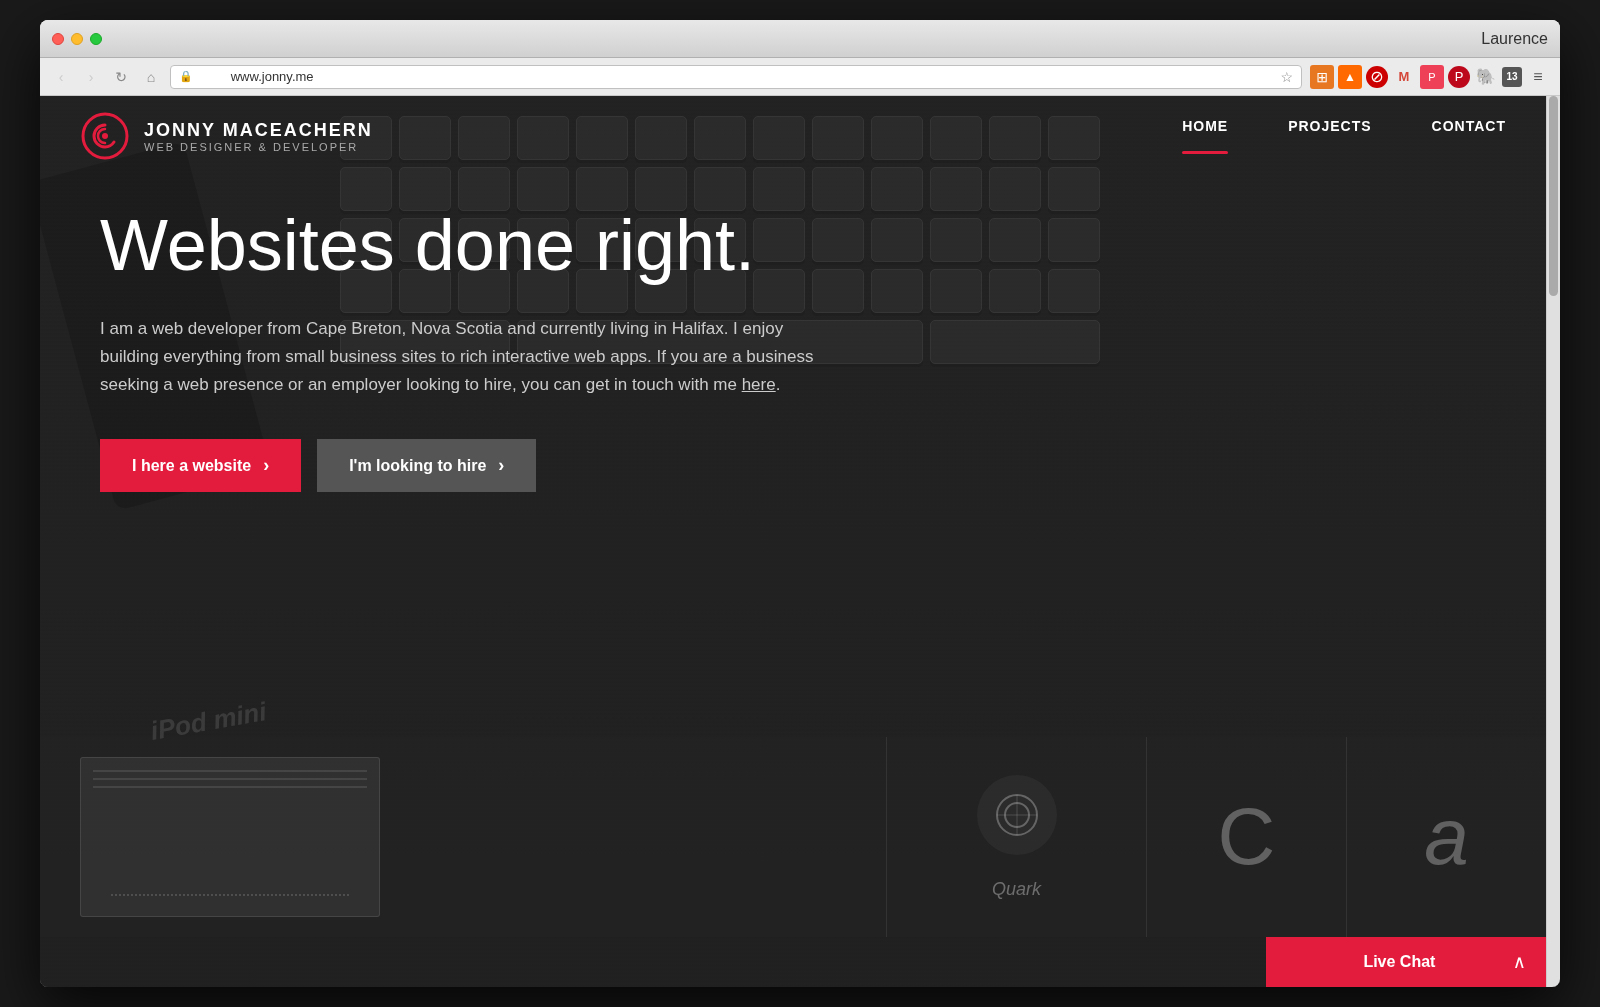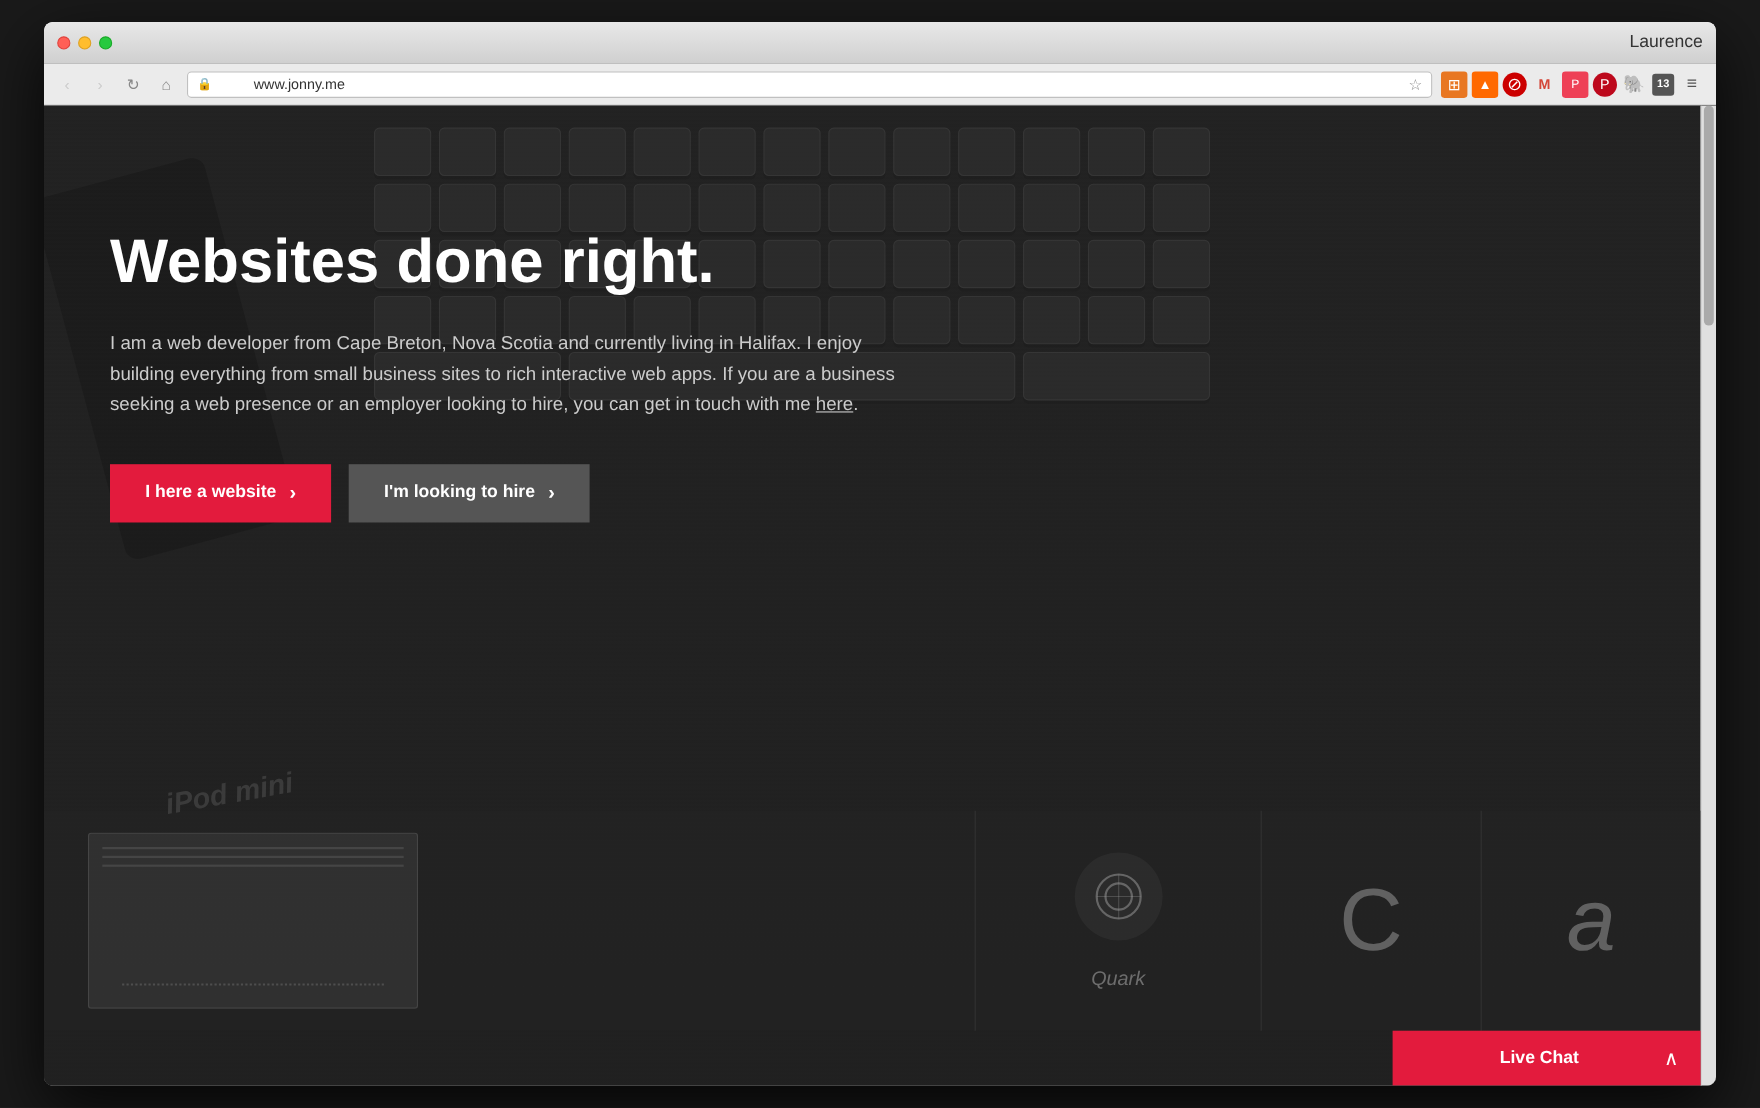--- a/index.html
+++ b/index.html
@@ -293,22 +293,22 @@
 
     
     .hero-content {
       position: absolute;
       top: 110px;
       left: 60px;
       right: 80px;
       z-index: 5;
     }
     .hero-headline {
-      font-size: 56px;
-      font-weight: 700;
+      font-size: 72px;
+      font-weight: 400;
       color: white;
       line-height: 1.1;
       margin-bottom: 30px;
     }
     .hero-body {
       font-size: 17px;
       color: #ccc;
       line-height: 1.65;
       max-width: 720px;
       margin-bottom: 40px;
@@ -481,20 +481,40 @@
           <div style="background:#3c3c3c;border:1px solid #5a5a5a;border-radius:5px;box-shadow:0 3px 0 #1a1a1a;grid-column:span 7;"></div>
           <div style="background:#3c3c3c;border:1px solid #5a5a5a;border-radius:5px;box-shadow:0 3px 0 #1a1a1a;grid-column:span 3;"></div>
         </div>
 
         <div style="position:absolute;top:60px;left:30px;width:160px;height:340px;background:rgba(20,20,20,0.4);border-radius:12px;transform:rotate(-15deg);"></div>
 
         <div style="position:absolute;bottom:250px;left:110px;color:rgba(180,180,180,0.18);font-size:26px;font-style:italic;font-weight:bold;transform:rotate(-10deg);z-index:3;">iPod mini</div>
       </div>
     </div>
 
+    <div class="site-nav">
+      <div class="site-logo">
+
+        <svg class="logo-icon" viewBox="0 0 50 50">
+          <circle cx="25" cy="25" r="22" fill="none" stroke="#e31b3d" stroke-width="3"></circle>
+          <path d="M25,14 C19,14 14,19 14,25 C14,31 19,36 25,36 C29,36 32,34 34,31" fill="none" stroke="#e31b3d" stroke-width="3" stroke-linecap="round"></path>
+          <path d="M25,18 C21,18 18,21 18,25 C18,29 21,32 25,32" fill="none" stroke="#e31b3d" stroke-width="2.5" stroke-linecap="round"></path>
+          <circle cx="25" cy="25" r="3" fill="#e31b3d"></circle>
+        </svg>
+        <div class="logo-text">
+          <span class="logo-name">JONNY MACEACHERN</span>
+          <span class="logo-subtitle">WEB DESIGNER &amp; DEVELOPER</span>
+        </div>
+      </div>
+      <nav class="site-nav-links">
+        <a class="nav-link active">HOME</a>
+        <a class="nav-link">PROJECTS</a>
+        <a class="nav-link">CONTACT</a>
+      </nav>
+    </div>
 
     <div class="hero-content">
       <h1 class="hero-headline">Websites done right.</h1>
       <p class="hero-body">
         I am a web developer from Cape Breton, Nova Scotia and currently living in Halifax. I enjoy building everything from small business sites to rich interactive web apps. If you are a business seeking a web presence or an employer looking to hire, you can get in touch with me <a href="#">here</a>.
       </p>
       <div class="hero-buttons">
         <a class="btn-primary">
           <span>I here a website</span>
           <span class="btn-arrow">›</span>

